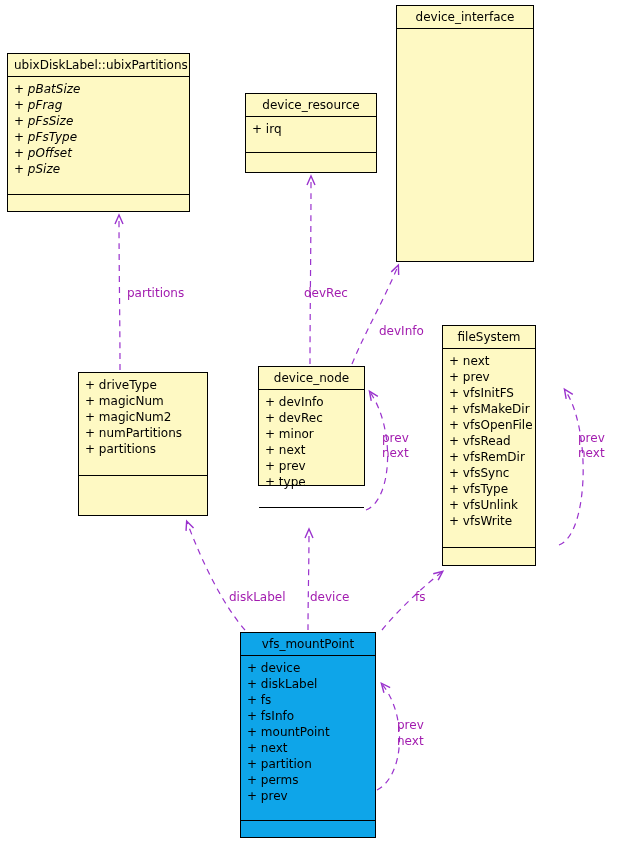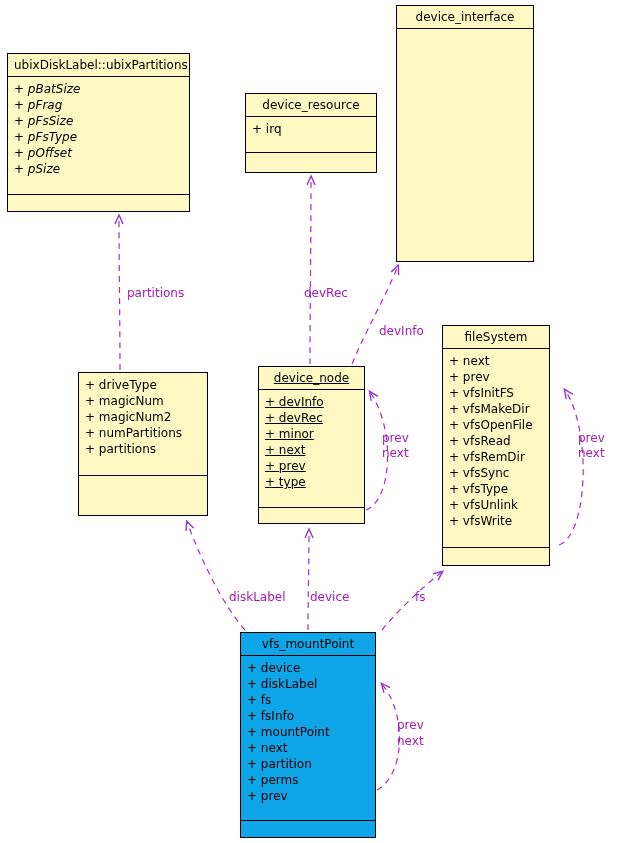--- a/index.html
+++ b/index.html
@@ -145,34 +145,34 @@
     <div class="box-attrs" style="height:93px;">
       <div class="attr">+ driveType</div>
       <div class="attr">+ magicNum</div>
       <div class="attr">+ magicNum2</div>
       <div class="attr">+ numPartitions</div>
       <div class="attr">+ partitions</div>
     </div>
     <div class="box-ops"></div>
   </div>
 
-  <div class="uml-box" style="left:258px; top:366px; width:107px; height:158px;text-decoration:underline;">
+  <div class="uml-box" style="left:258px; top:366px; width:107px; height:120px;">
     <div class="box-title">device_node</div>
     <div class="box-attrs" style="height:108px;">
       <div class="attr">+ devInfo</div>
       <div class="attr">+ devRec</div>
       <div class="attr">+ minor</div>
       <div class="attr">+ next</div>
       <div class="attr">+ prev</div>
       <div class="attr">+ type</div>
     </div>
     <div class="box-ops"></div>
   </div>
 
-  <div class="uml-box" style="left:442px; top:325px; width:108px; height:241px;">
+  <div class="uml-box" style="left:442px; top:325px; width:94px; height:241px;">
     <div class="box-title">fileSystem</div>
     <div class="box-attrs" style="height:189px;">
       <div class="attr">+ next</div>
       <div class="attr">+ prev</div>
       <div class="attr">+ vfsInitFS</div>
       <div class="attr">+ vfsMakeDir</div>
       <div class="attr">+ vfsOpenFile</div>
       <div class="attr">+ vfsRead</div>
       <div class="attr">+ vfsRemDir</div>
       <div class="attr">+ vfsSync</div>

